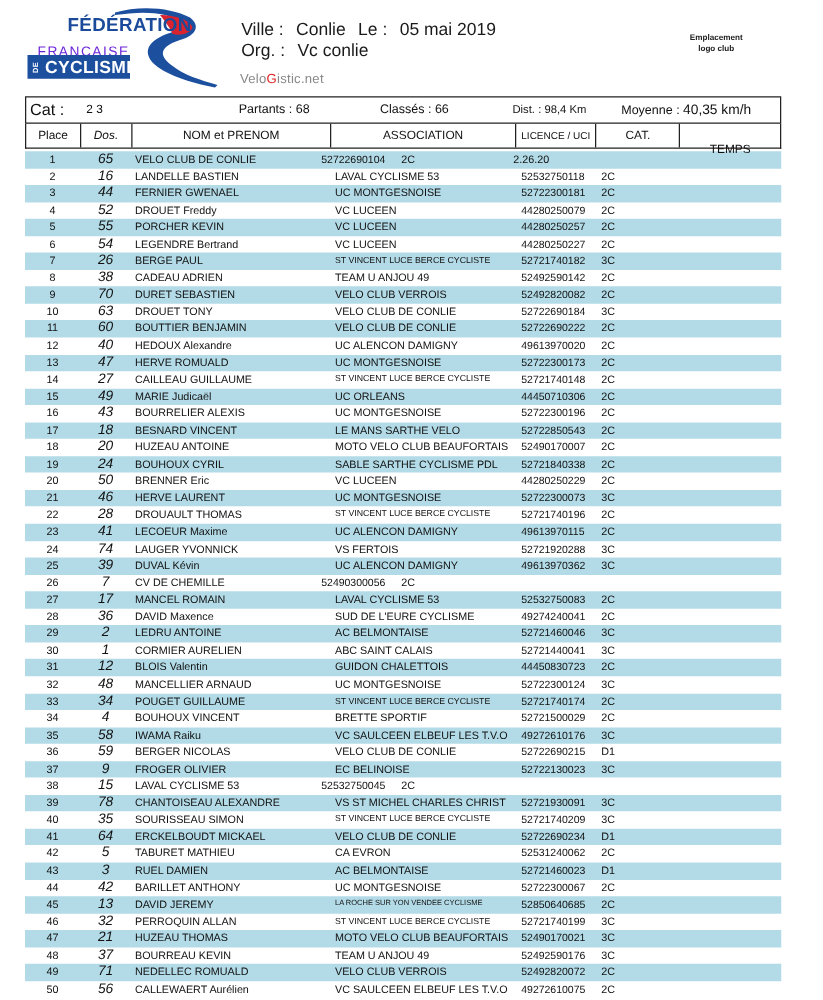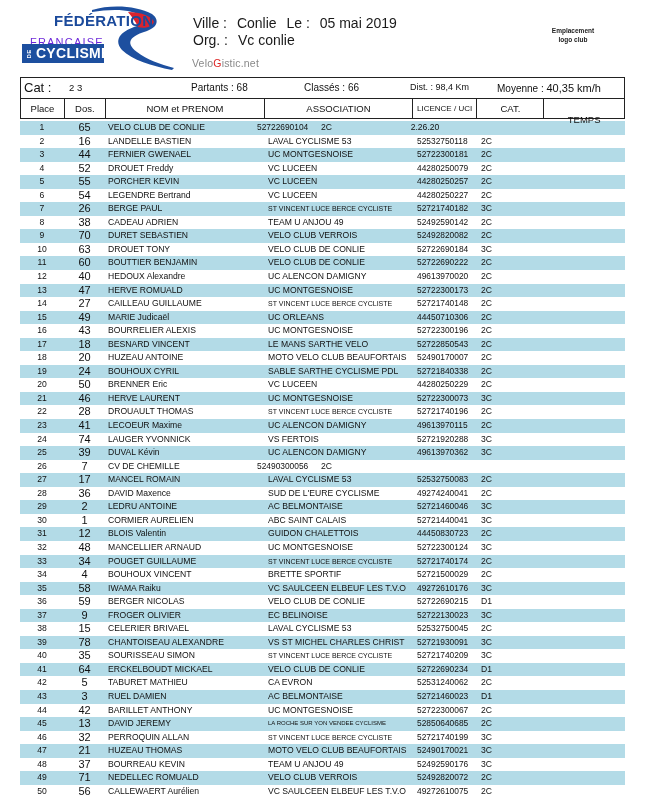--- a/index.html
+++ b/index.html
@@ -39,21 +39,21 @@
   .catrow .dist { left:389px; font-size:9px;text-align:right; }
   .catrow .moy { left:476px; }
   .catrow .moy b { font-weight:normal; font-size:11px; }
 
   .hdr { height:20px; display:flex; border:1.5px solid #222; border-top:none; box-sizing:border-box; }
   .hdr > div { border-right:1.5px solid #222; box-sizing:border-box; font-size:9.5px;
                display:flex; align-items:center; justify-content:center; }
   .hdr > div:last-child { border-right:none;margin-top:20px; }
   .hdr .h-lic { font-size:8px; }
 
-  .c-place { width:44px; } .c-dos { width:41px; } .c-name { width:160px; }
+  .c-place { width:44px; } .c-dos { width:41px;font-style:italic; } .c-name { width:160px; }
   .c-assoc { width:148px; } .c-lic { width:65px; } .c-cat { width:67px; } .c-temps { width:80px; }
 
   .rows { margin-top:2px; }
   .row { height:13.55px; display:flex; font-size:8.6px; line-height:13.55px; }
   .row.alt { background:#b3dbe7; }
   .row > div { white-space:nowrap; overflow:hidden; box-sizing:border-box; }
   .row .c-place { text-align:center; }
   .row .c-dos { text-align:center; font-size:11px; }
   .row .c-name { padding-left:3px; }
   .row .c-assoc { padding-left:3px; }
@@ -440,21 +440,20 @@
     <div class="c-dos">9</div>
     <div class="c-name">FROGER   OLIVIER</div>
     <div class="c-assoc">EC BELINOISE</div>
     <div class="c-lic">52722130023</div>
     <div class="c-cat">3C</div>
     <div class="c-temps"></div>
   </div>
       <div class="row">
     <div class="c-place">38</div>
     <div class="c-dos">15</div>
-    <div class="c-name">CELERIER   BRIVAEL</div>
     <div class="c-assoc">LAVAL CYCLISME 53</div>
     <div class="c-lic">52532750045</div>
     <div class="c-cat">2C</div>
     <div class="c-temps"></div>
   </div>
       <div class="row alt">
     <div class="c-place">39</div>
     <div class="c-dos">78</div>
     <div class="c-name">CHANTOISEAU   ALEXANDRE</div>
     <div class="c-assoc">VS ST MICHEL CHARLES CHRIST</div>

